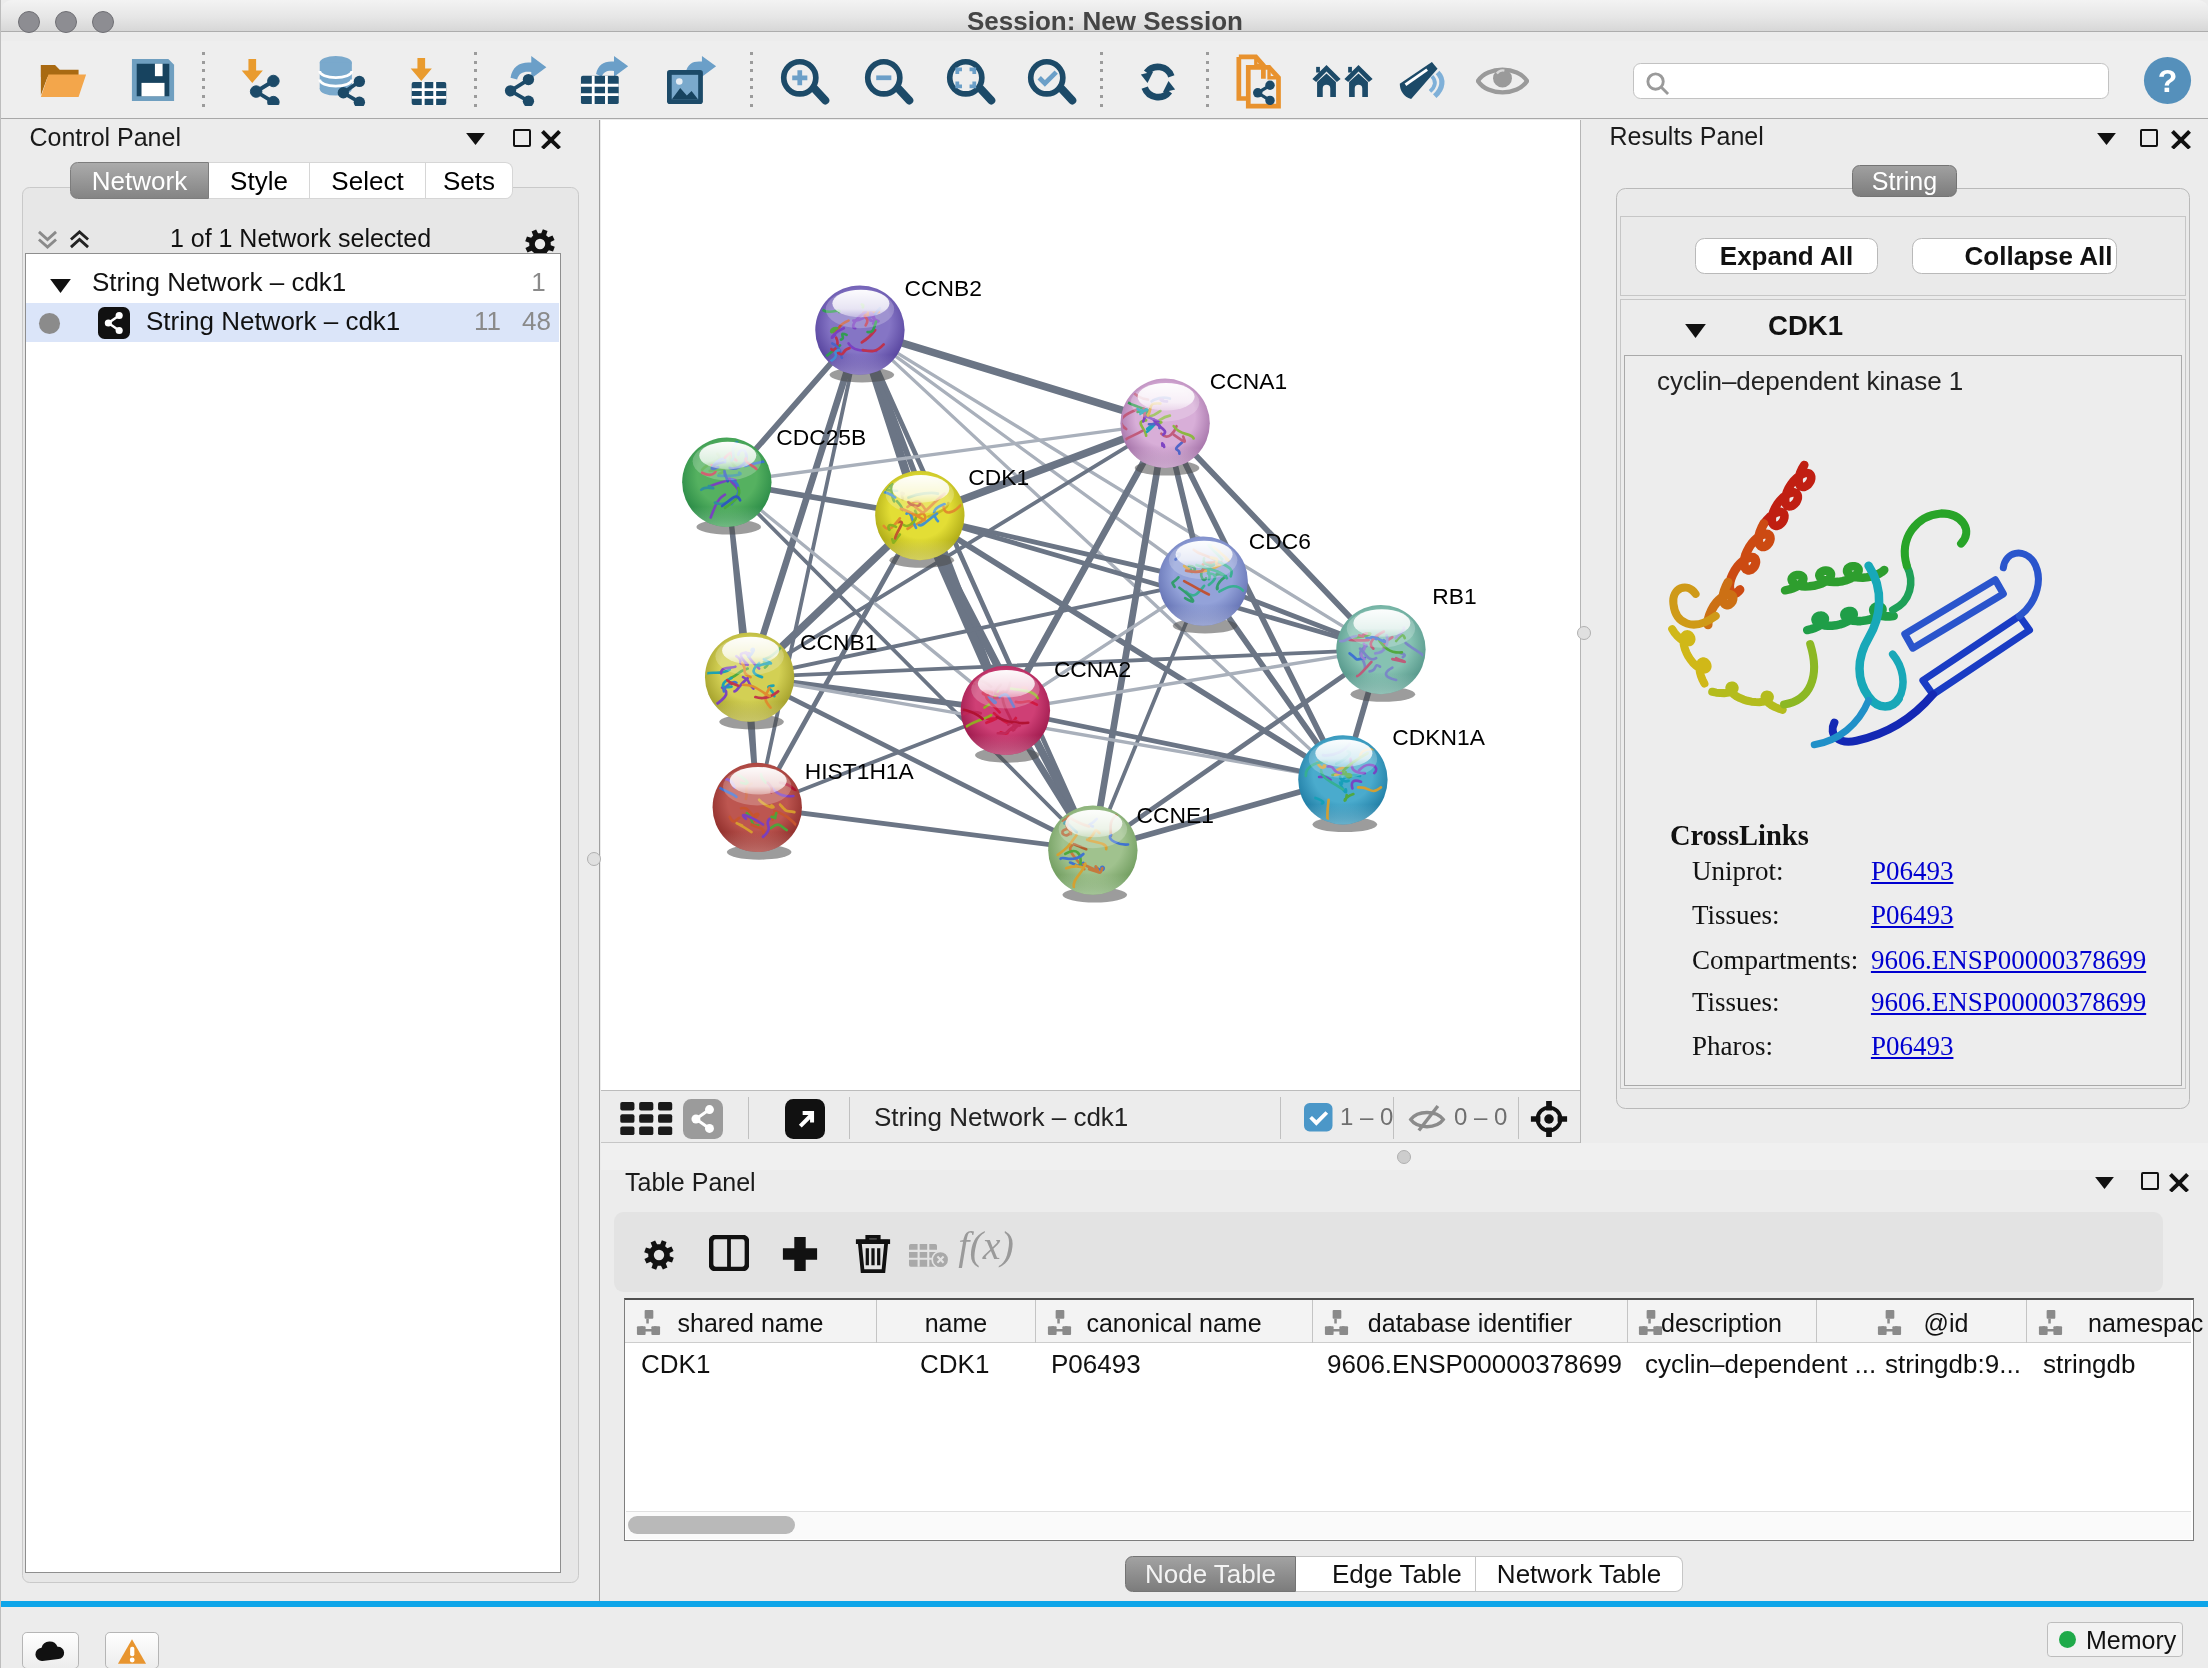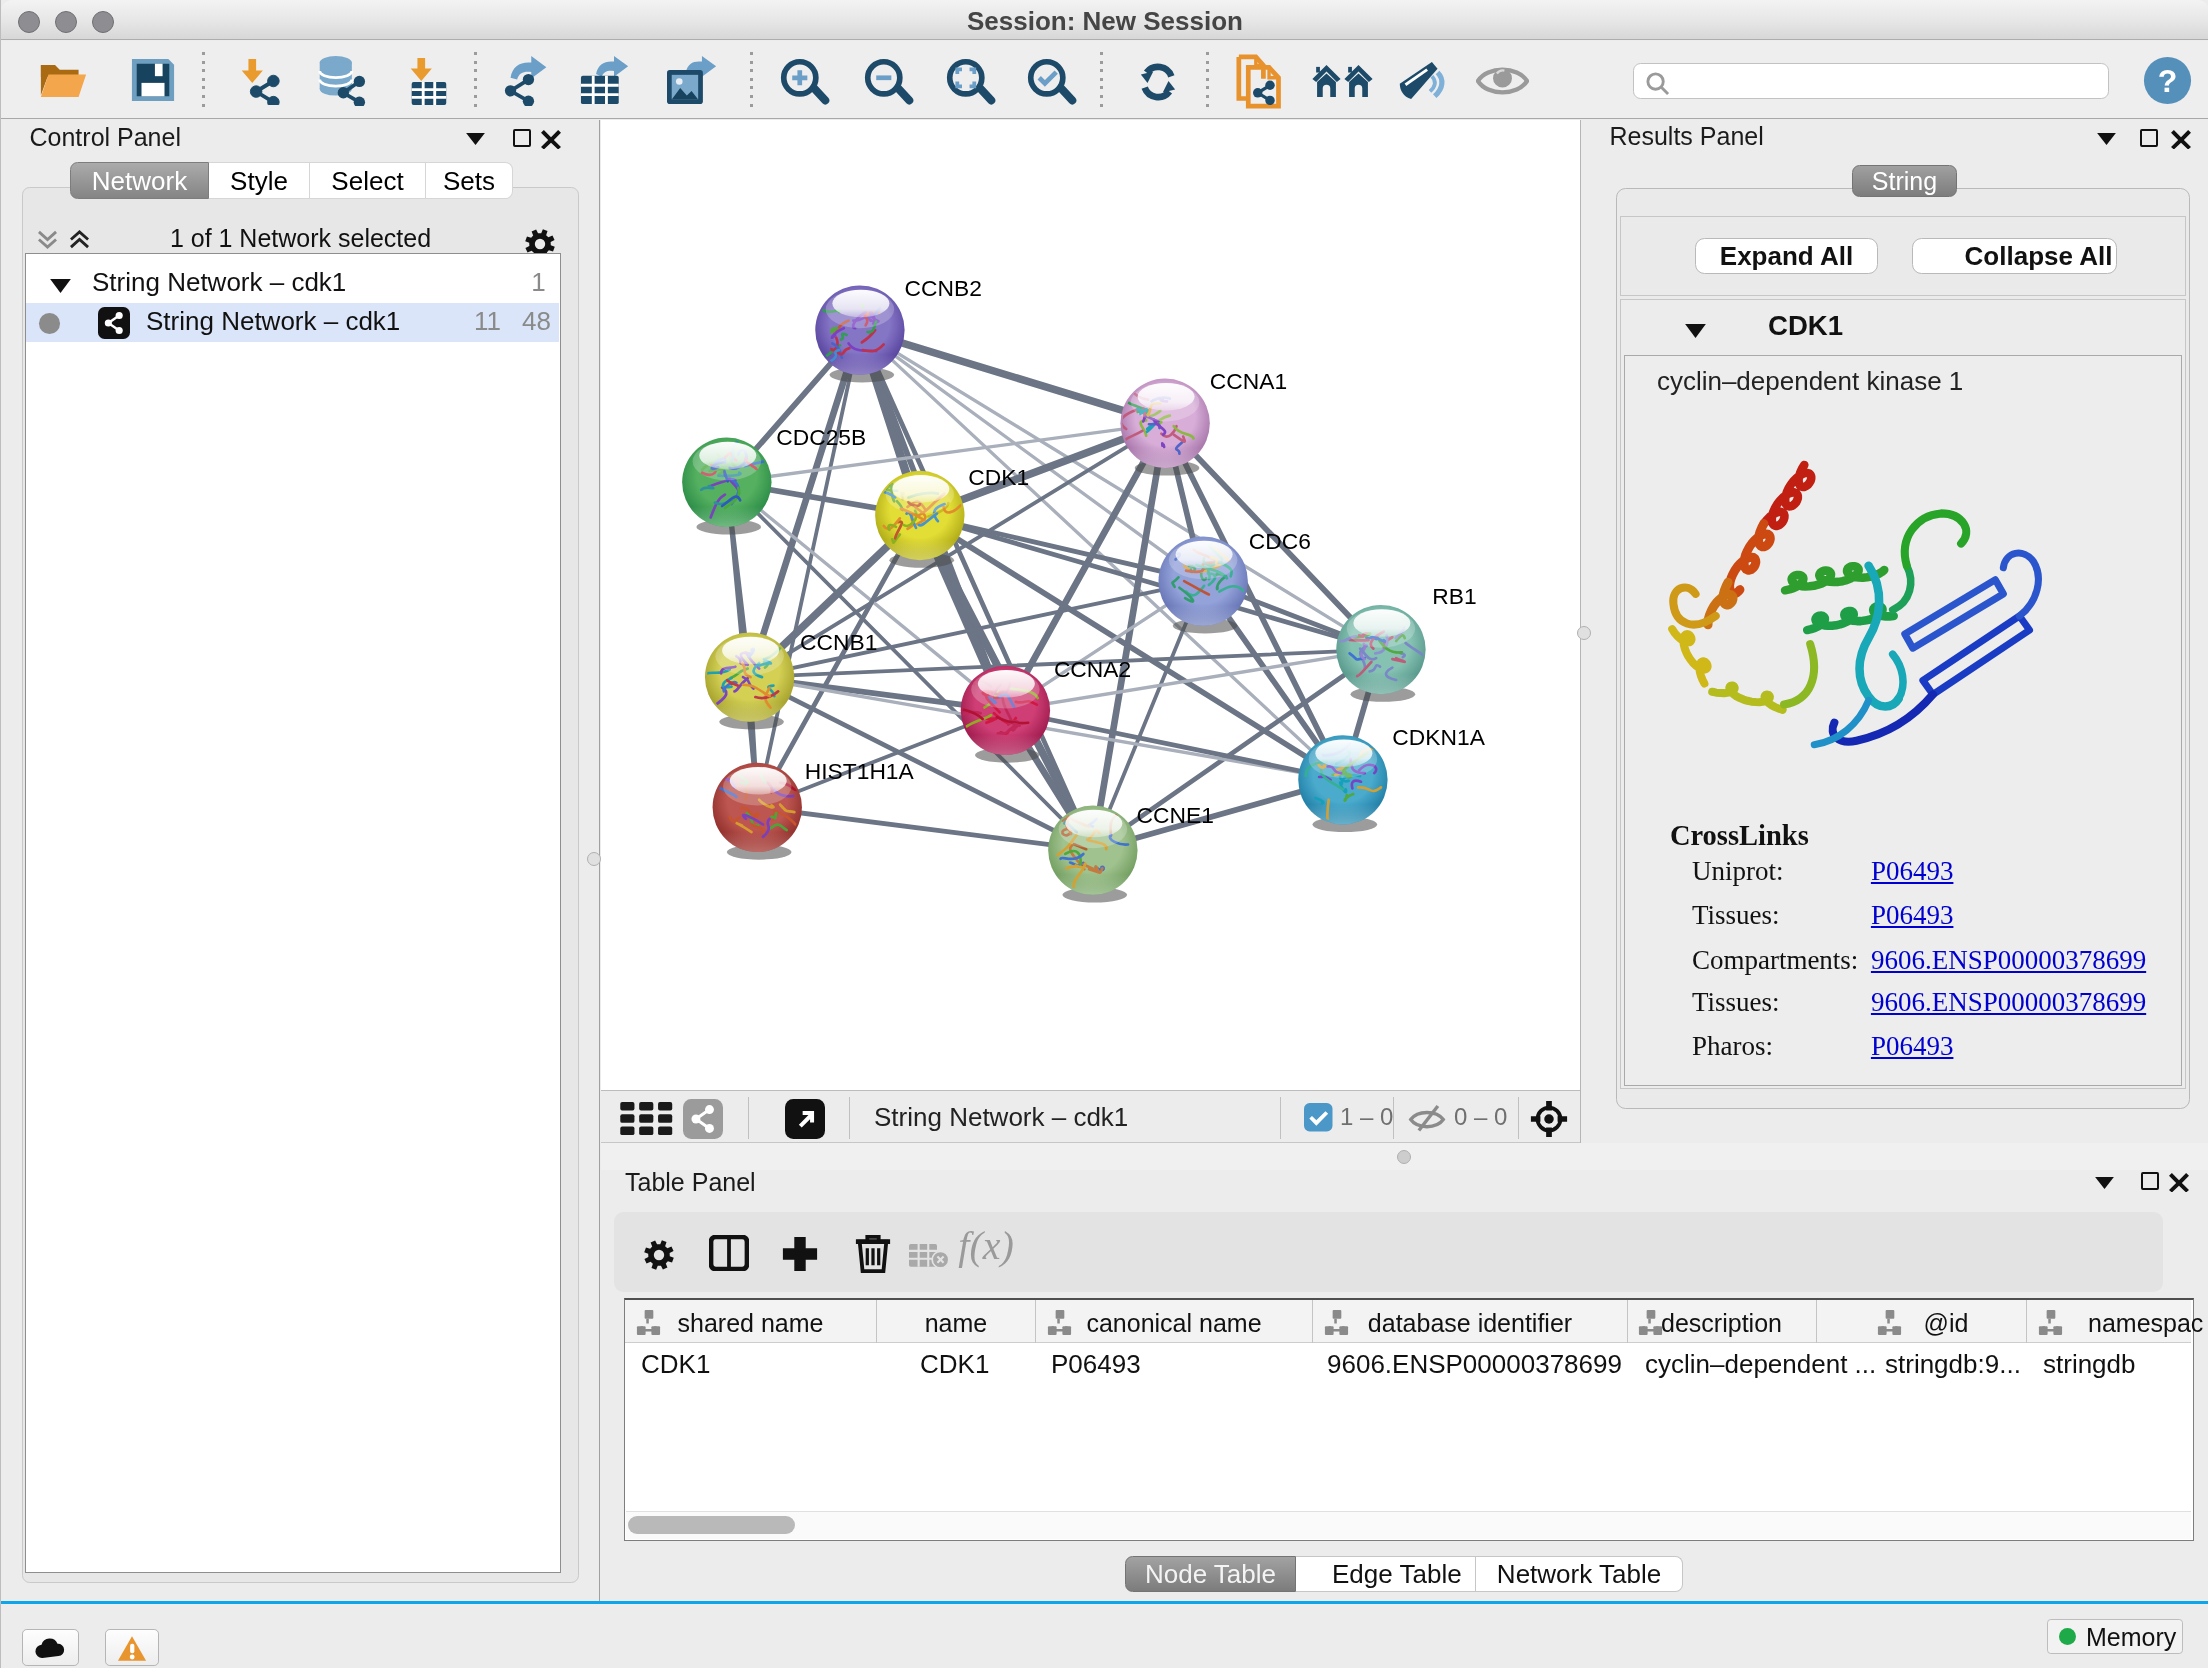--- a/index.html
+++ b/index.html
@@ -1,19 +1,19 @@
 <!DOCTYPE html>
 <html style="font-size:15px"><head>
 <meta charset="utf-8">
 <style>
 * { margin:0; padding:0; box-sizing:border-box; }
 html,body { width:2208px; height:1668px; font-family:"Liberation Sans", sans-serif; background:#ececec; overflow:hidden; }
 #win { position:absolute; left:0; top:0; width:2208px; height:1668px; background:#ececec; border-left:1px solid #bdbdbd; }
 
-#titlebar { position:absolute; left:0; top:0; width:2208px; height:40px; border-radius:11.4px 11.4px 0 0;
+#titlebar { position:absolute; left:0; top:0; width:2208px; height:32px; border-radius:11.4px 11.4px 0 0;
   background:linear-gradient(180deg,#f3f3f3 0%,#e6e6e6 55%,#d7d7d7 100%);
   border-bottom:1px solid #adadad; }
 .tl { position:absolute; top:10.5px; width:22px; height:22px; border-radius:50%;
   background:#8d8d92; border:1px solid #6f6f74; }
 #title { position:absolute; top:5.7px; left:0; width:2208px; text-align:center;
   font-size:26px; font-weight:bold; color:#454545; }
 
 #toolbar { position:absolute; left:0; top:41px; width:2208px; height:78px;
   background:#eeeeee; border-bottom:1px solid #a8a8a8; }
 .tbsep { position:absolute; top:11.4px; height:57px; width:2.9px;
@@ -23,21 +23,21 @@
 #controlpanel { position:absolute; left:0; top:120px; width:599px; height:1481px;
   background:#ececec; border-right:1px solid #a0a0a0; }
 #networkview { position:absolute; left:600px; top:120px; width:979px; height:1023px; background:#ffffff; }
 #netfoot { position:absolute; left:0; bottom:0; width:979px; height:53px;
   background:#ececec; border-top:1px solid #bcbcbc; border-bottom:1px solid #c6c6c6;}
 #resultspanel { position:absolute; left:1579px; top:120px; width:630px; height:1023px;
   background:#ececec; border-left:1px solid #b5b5b5; }
 #splitterh { position:absolute; left:600px; top:1143px; width:1608px; height:27px; background:#f0f0f0; }
 #tablepanel { position:absolute; left:600px; top:1170px; width:1608px; height:431px; background:#ececec; }
 #statusbar { position:absolute; left:0; top:1601px; width:2208px; height:68px;
-  background:#ececec; border-top:3px solid #0ea5e9; }
+  background:#ececec; border-top:6px solid #0ea5e9; }
 .panel-title { font-size:25px; color:#1a1a1a; }
 .xrow { position:absolute; left:67px; font-family:"Liberation Serif",serif; font-size:27px; color:#111; }
 .xl { display:inline-block; }
 .xv { position:absolute; left:179px; }
 .xv a { color:#0000d0; text-decoration:underline; }
 .thdr { position:absolute; top:0; height:43px; border-right:1.9px solid #c4c4c4; font-size:25px; color:#111; }
 .thdr .tt { position:absolute; top:8.6px; width:100%; text-align:center; }
 .trow { position:absolute; top:45px; font-size:26px; color:#111; }
 </style>
 </head>

